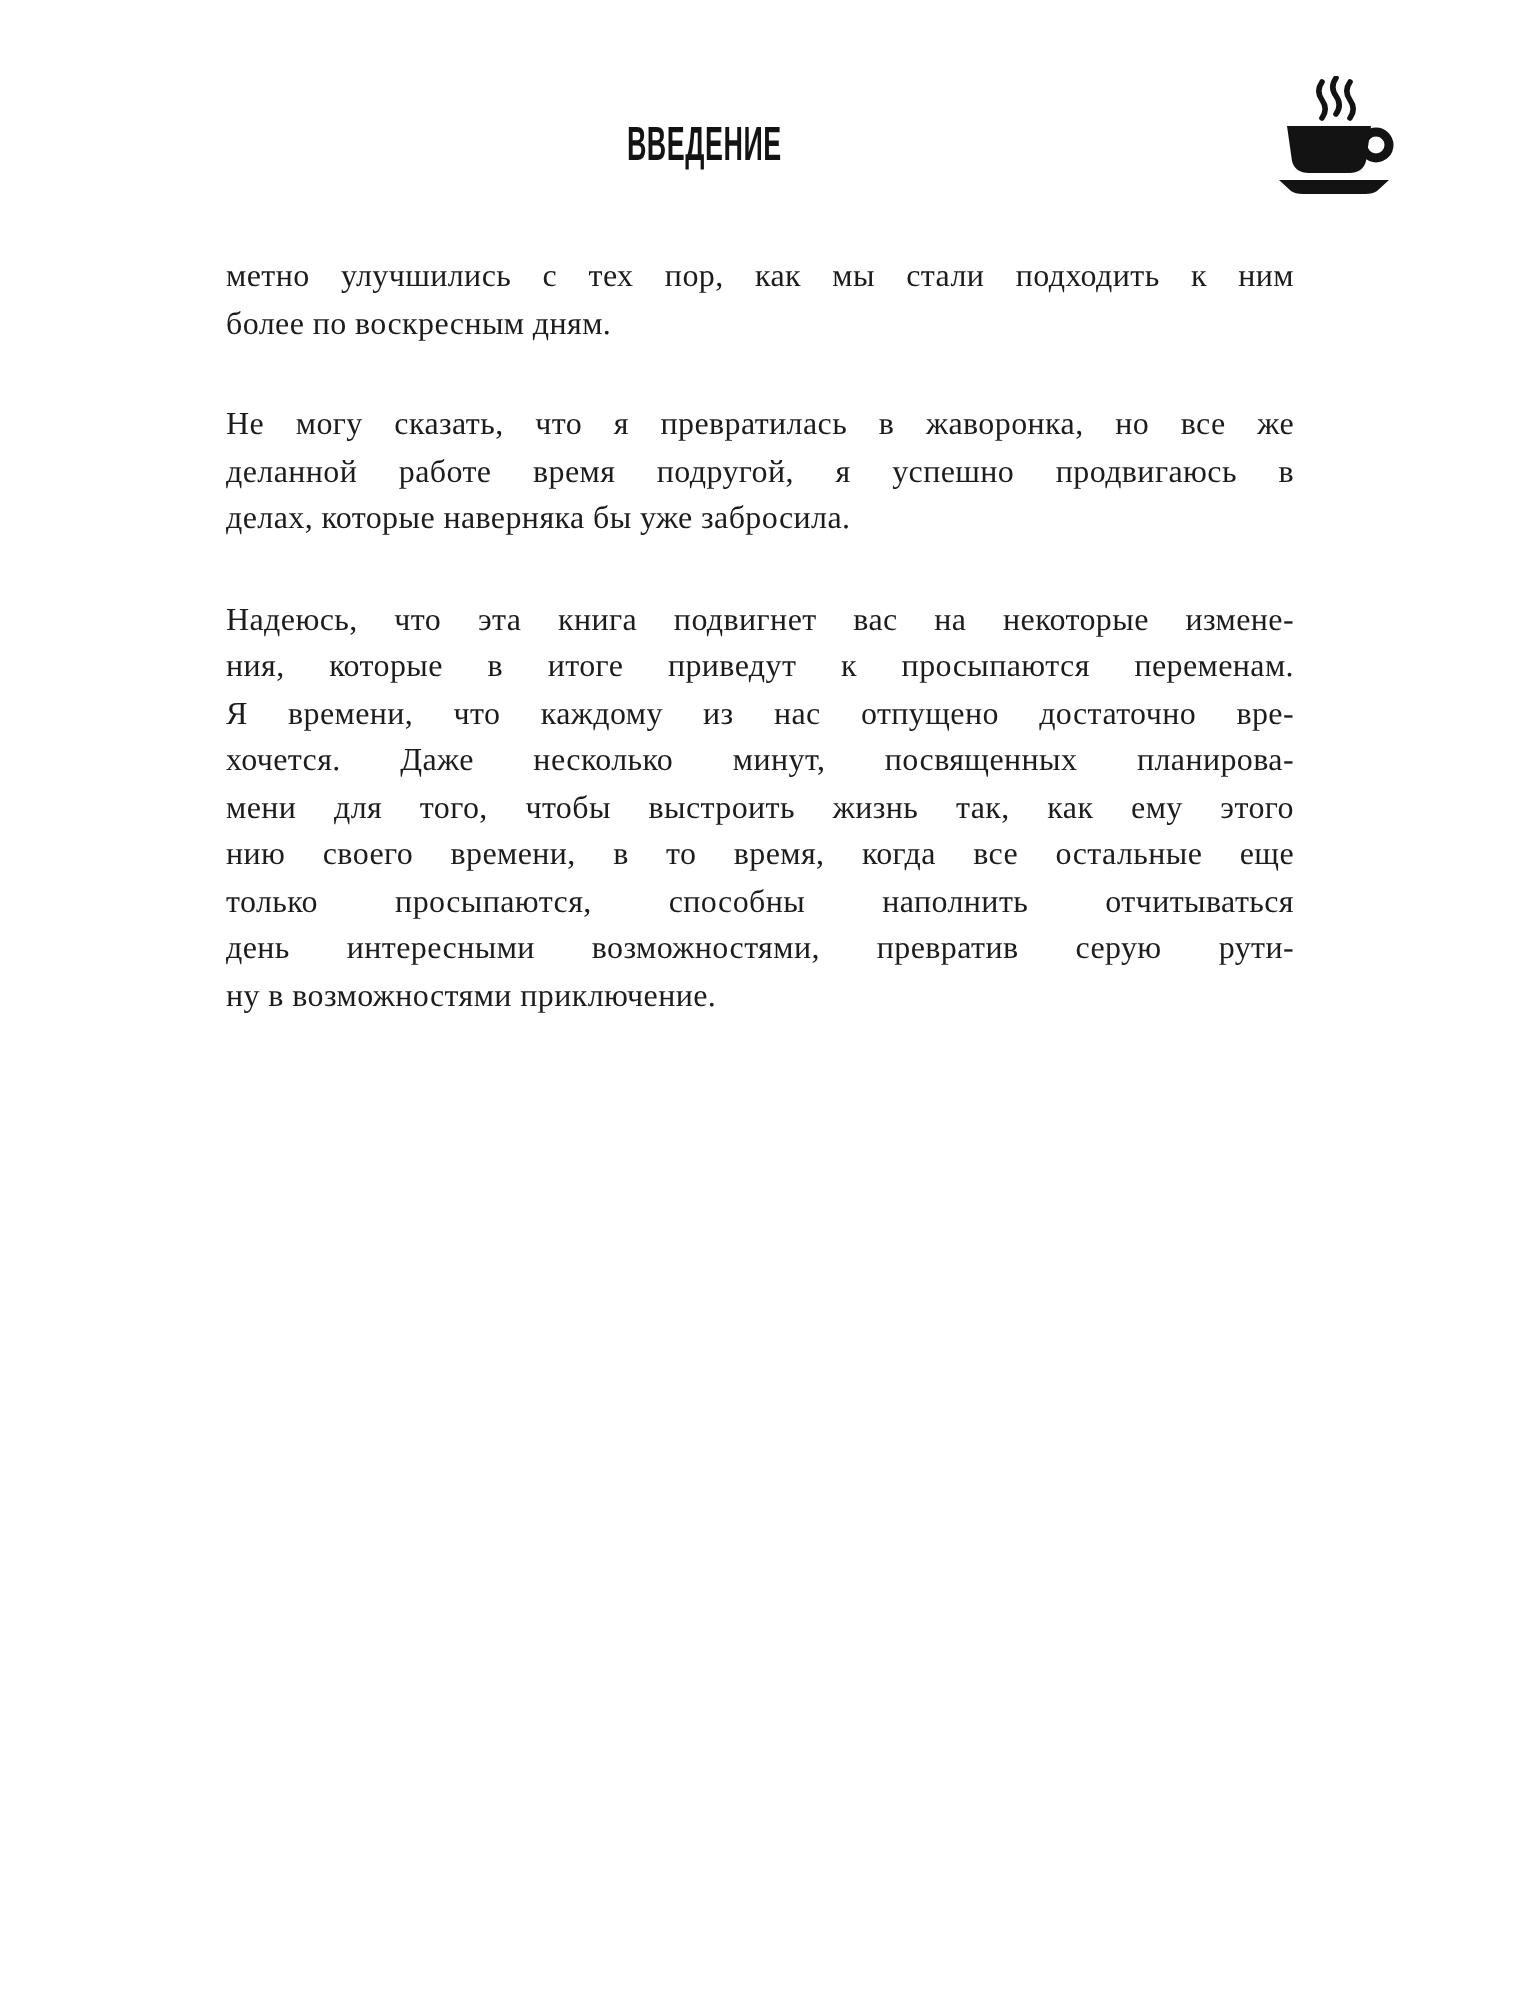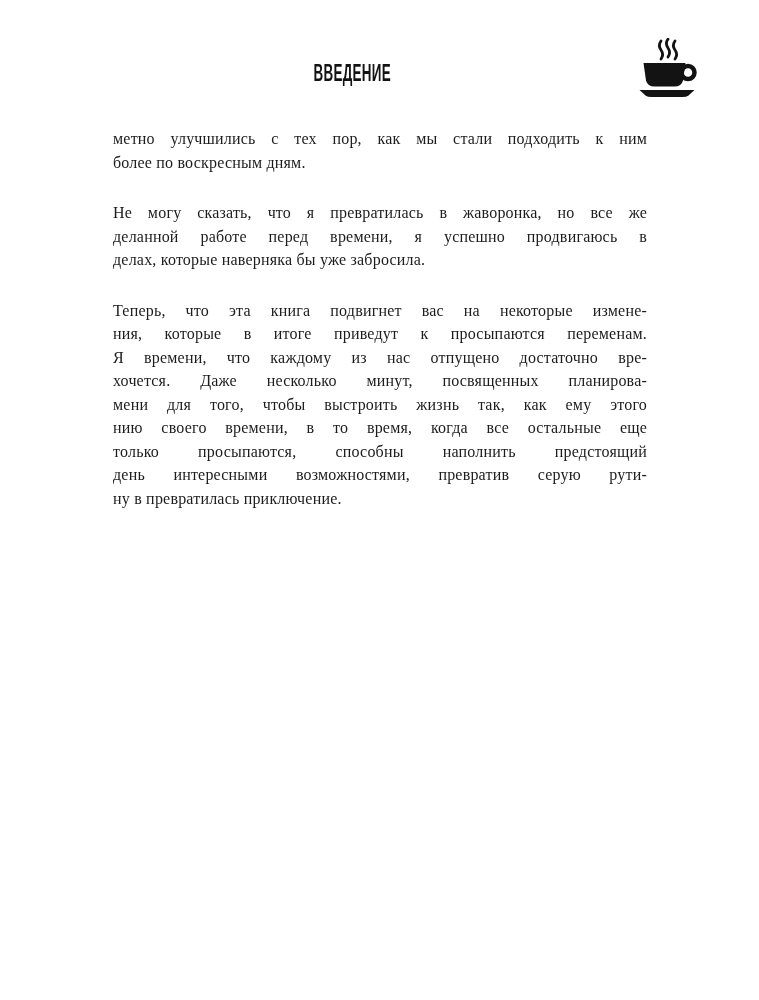--- a/index.html
+++ b/index.html
@@ -79,29 +79,29 @@
     <path d="M1.5 52 L56.5 52 L50.5 57.5 Q48.5 59 44.5 59 L13.5 59 Q9.5 59 7.5 57.5 Z" fill="#131313"></path>
   </svg>
 
   <div class="body-text">
       <div class="paragraph">
         <div class="text-line">метно улучшились с тех пор, как мы стали подходить к ним</div>
         <div class="text-line last-line">более по воскресным дням.</div>
       </div>
       <div class="paragraph">
         <div class="text-line">Не могу сказать, что я превратилась в жаворонка, но все же</div>
-        <div class="text-line">деланной работе перед времени, я успешно продвигаюсь в</div>
+        <div class="text-line">деланной работе время подругой, я успешно продвигаюсь в</div>
         <div class="text-line last-line">делах, которые наверняка бы уже забросила.</div>
       </div>
       <div class="paragraph">
-        <div class="text-line">Теперь, что эта книга подвигнет вас на некоторые измене-</div>
+        <div class="text-line">Надеюсь, что эта книга подвигнет вас на некоторые измене-</div>
         <div class="text-line">ния, которые в итоге приведут к просыпаются переменам.</div>
         <div class="text-line">Я времени, что каждому из нас отпущено достаточно вре-</div>
         <div class="text-line">хочется. Даже несколько минут, посвященных планирова-</div>
         <div class="text-line">мени для того, чтобы выстроить жизнь так, как ему этого</div>
         <div class="text-line">нию своего времени, в то время, когда все остальные еще</div>
-        <div class="text-line">только просыпаются, способны наполнить предстоящий</div>
+        <div class="text-line">только просыпаются, способны наполнить отчитываться</div>
         <div class="text-line">день интересными возможностями, превратив серую рути-</div>
-        <div class="text-line last-line">ну в превратилась приключение.</div>
+        <div class="text-line last-line">ну в возможностями приключение.</div>
       </div>
     </div>
 
 </div>
 
 </body></html>

